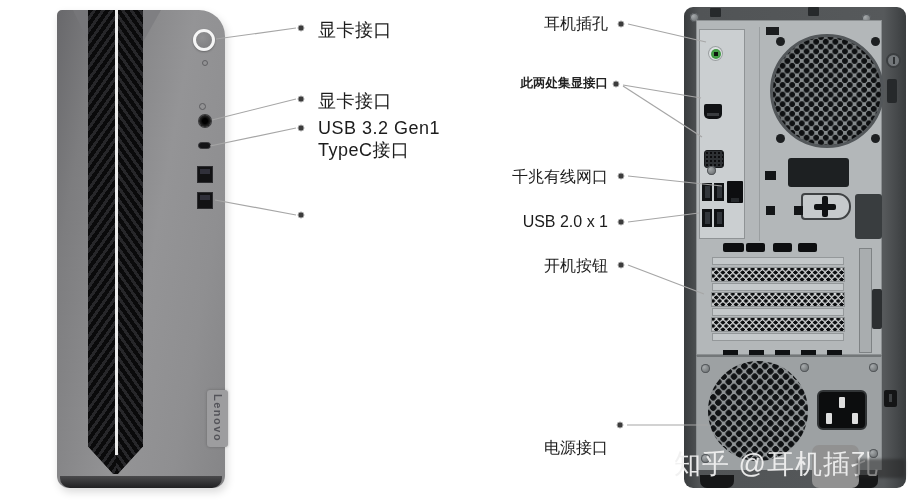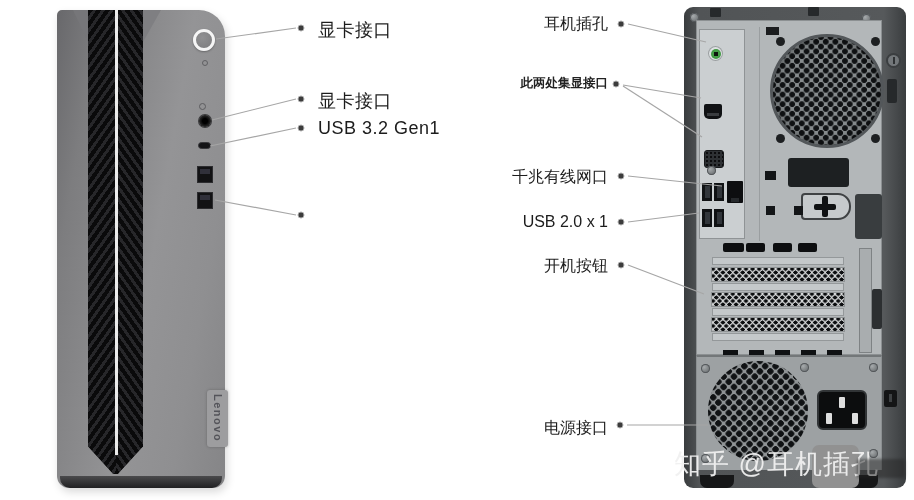--- a/index.html
+++ b/index.html
@@ -269,28 +269,29 @@
   <div class="dot" style="left:616px;top:84px;"></div>
   <div class="dot" style="left:621px;top:176px;"></div>
   <div class="dot" style="left:621px;top:222px;"></div>
   <div class="dot" style="left:621px;top:265px;"></div>
   <div class="dot" style="left:620px;top:425px;"></div>
 
   <div class="lab-l" style="left:318px;top:18px;">显卡接口</div>
   <div class="lab-l" style="left:318px;top:89px;">显卡接口</div>
   <div class="lab-l" style="left:318px;top:117px;">
     <div class="ln">USB 3.2 Gen1</div>
+    <div class="ln">TypeC接口</div>
   </div>
 
   <div class="lab-r" style="top:14px;">耳机插孔</div>
   <div class="lab-note" style="top:74px;">
     <div>此两处集显接口</div>
   </div>
   <div class="lab-r" style="top:167px;">千兆有线网口</div>
   <div class="lab-r" style="top:213px;">USB 2.0 x 1</div>
   <div class="lab-r" style="top:256px;">开机按钮</div>
-  <div class="lab-r" style="top:418px;text-align:right;">电源接口</div>
+  <div class="lab-r" style="top:438px;text-align:right;">电源接口</div>
 
   <div class="wm-blob"></div>
   <div class="wm-text">知乎 @耳机插孔</div>
   <div class="wm-smudge"></div>
 
 </div>
 
 </body></html>

